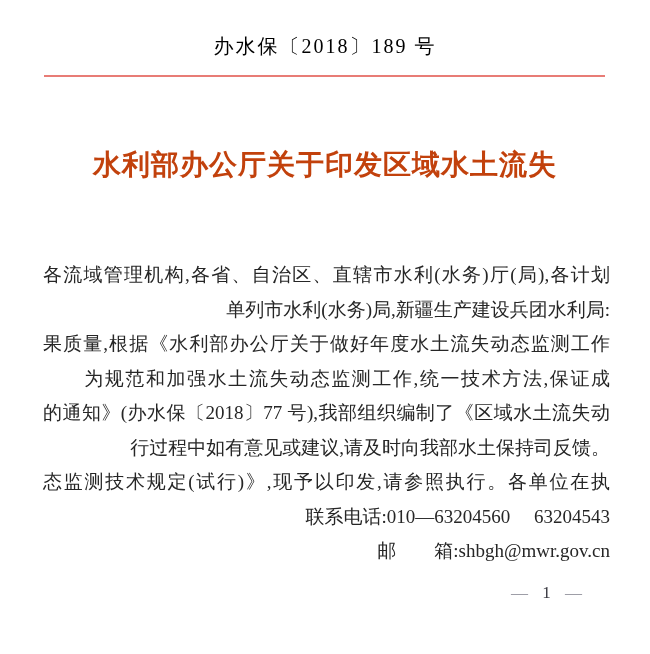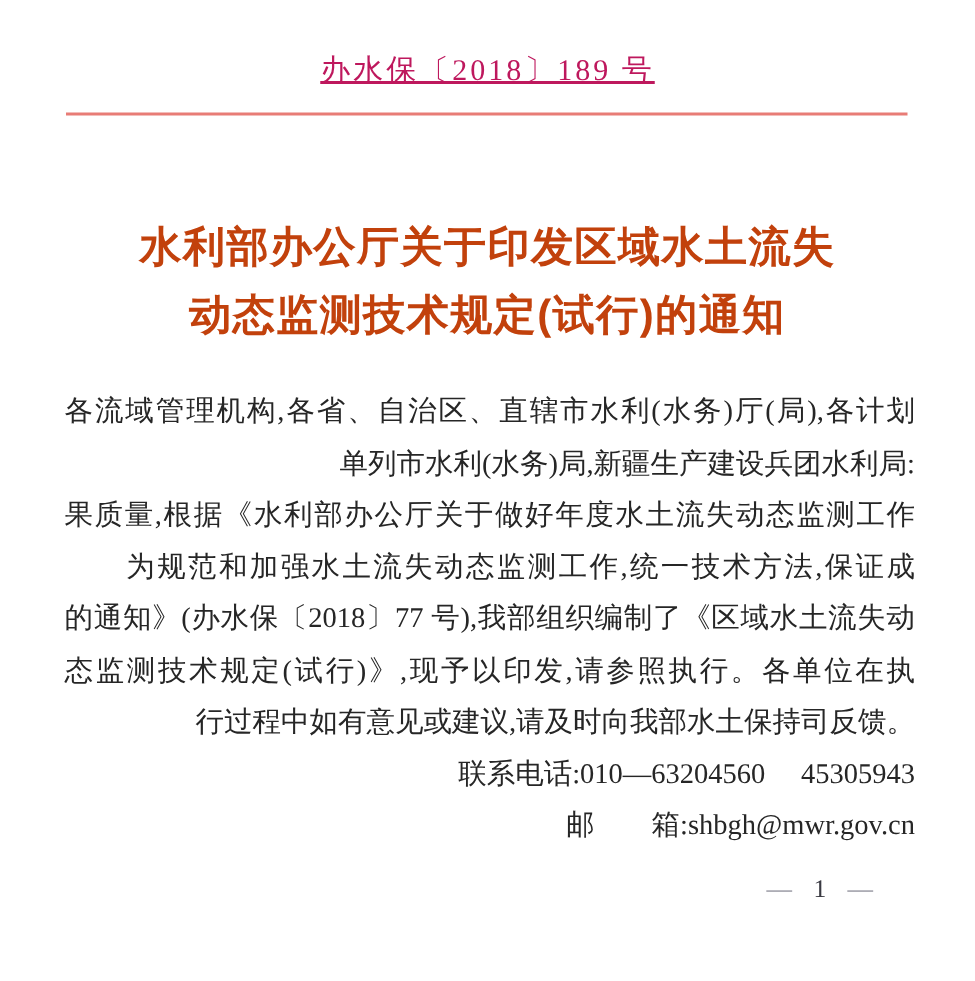--- a/index.html
+++ b/index.html
@@ -17,22 +17,21 @@
     color: #262626;
   }
   .doc-number {
     position: absolute;
     top: 33px;
     left: 0;
     width: 100%;
     text-align: center;
     font-size: 20px;
     letter-spacing: 2px;
-    color: #be185d;
-    text-decoration: underline;
+    color: #000000;
   }
   .red-line {
     position: absolute;
     top: 75px;
     left: 44px;
     width: 561px;
     height: 2px;
     background: #e87c76;
   }
   .doc-title {
@@ -85,32 +84,31 @@
 <body>
 
 <div class="page">
 
   <div class="doc-number">办水保〔2018〕189 号</div>
 
   <div class="red-line"></div>
 
   <div class="doc-title">
     <div>水利部办公厅关于印发区域水土流失</div>
-    <div>动态监测技术规定(试行)的通知</div>
   </div>
 
   <div class="doc-body">
     <div class="body-line jl">各流域管理机构,各省、自治区、直辖市水利(水务)厅(局),各计划</div>
     <div class="body-line">单列市水利(水务)局,新疆生产建设兵团水利局:</div>
     <div class="body-line jl">果质量,根据《水利部办公厅关于做好年度水土流失动态监测工作</div>
     <div class="body-line jl">　　为规范和加强水土流失动态监测工作,统一技术方法,保证成</div>
     <div class="body-line jl">的通知》(办水保〔2018〕77 号),我部组织编制了《区域水土流失动</div>
+    <div class="body-line">行过程中如有意见或建议,请及时向我部水土保持司反馈。</div>
     <div class="body-line jl">态监测技术规定(试行)》,现予以印发,请参照执行。各单位在执</div>
-    <div class="body-line">行过程中如有意见或建议,请及时向我部水土保持司反馈。</div>
-    <div class="body-line">　　联系电话:010—63204560　 45305943</div>
+    <div class="body-line">　　联系电话:010—63204560　 63204543</div>
     <div class="body-line">　　邮　　箱:shbgh@mwr.gov.cn</div>
   </div>
 
   <div class="page-footer">
     <span class="dash">—</span>
     <span class="num">1</span>
     <span class="dash">—</span>
   </div>
 
 </div>

